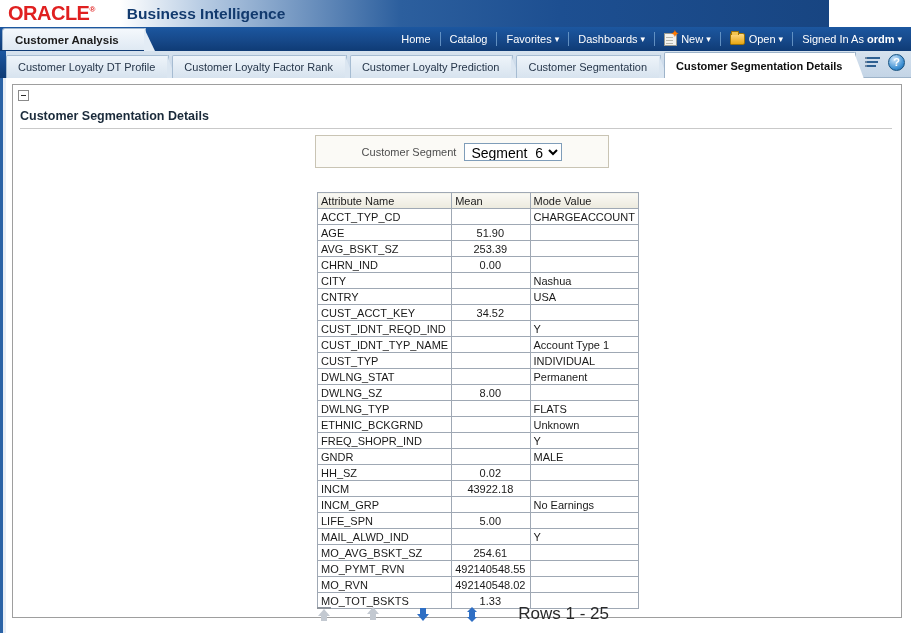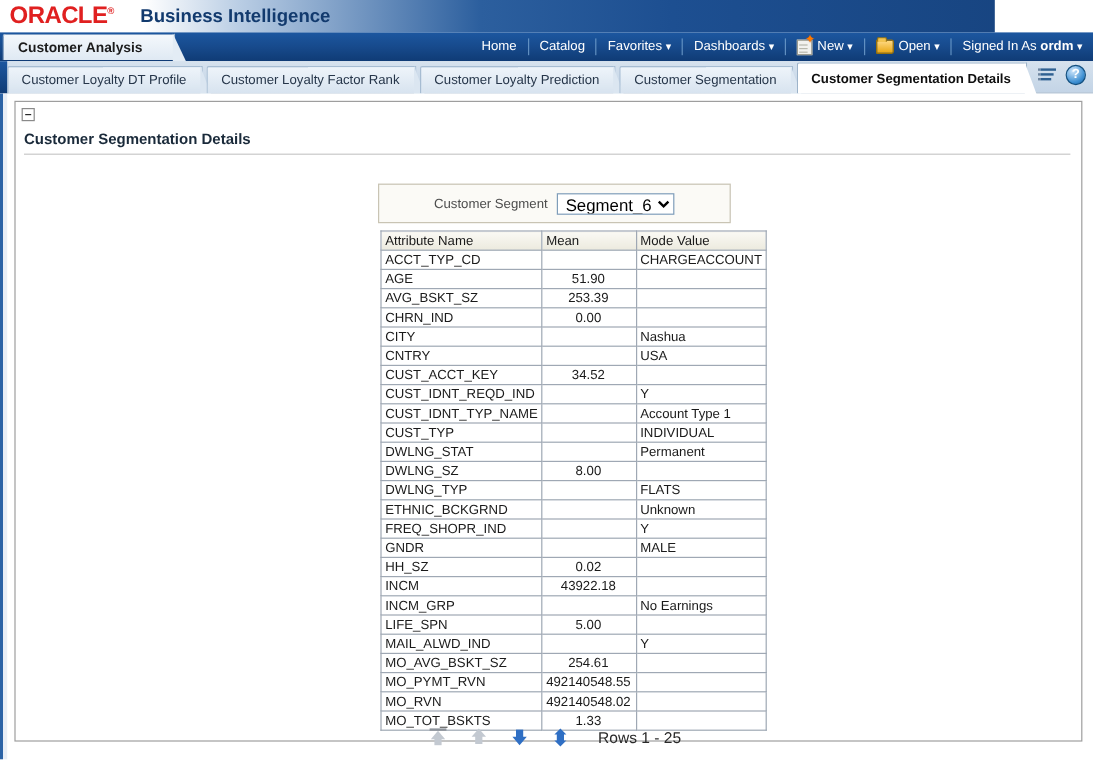--- a/index.html
+++ b/index.html
@@ -20,21 +20,21 @@
     display: flex; align-items: center;
   }
   .oracle-logo {
     margin-left: 8px;
     font-family: "Liberation Sans", sans-serif;
     font-size: 20px; font-weight: bold; letter-spacing: -0.5px;
     color: #e02020; line-height: 1; position: relative; top: -1px;
   }
   .oracle-logo .tm { font-size: 8px; vertical-align: super; }
   .bi-title {
-    margin-left: 22px;
+    margin-left: 32px;
     font-size: 15.5px; font-weight: bold; color: #123a6e;
     white-space: nowrap;
   }
   .gh-right {
     margin-left: auto; display: flex; align-items: center; gap: 0px;
     color: #ffffff; font-size: 11px; padding-right: 4px;
   }
   .gh-right .lbl { color: #ffffff; padding: 0 6px; white-space: nowrap; }
   .sel-search {
     height: 17px; width: 118px; font-size: 11px;
@@ -202,21 +202,21 @@
     content: ""; position: absolute; left: 2px; top: 4px; width: 5px; height: 1px; background: #2a2a2a;
   }
   .panel-title {
     position: absolute; left: 7px; top: 24px; width: 872px;
     font-size: 12.5px; font-weight: bold; color: #1a2a3a;
     padding-bottom: 5px; border-bottom: 1px solid #c9c9c9;
   }
 
   
   .prompt-box {
-    position: absolute; left: 302px; top: 68px;
+    position: absolute; left: 302px; top: 50px;
     width: 294px; height: 33px;
     border: 1px solid #c9c4b4; background: #fbfaf6;
     display: flex; align-items: center; justify-content: center; gap: 8px;
   }
   .prompt-label { font-size: 11px; color: #4d4d4d; }
   .prompt-select {
     height: 18px; font-size: 14px; font-family: "Liberation Sans", sans-serif;
     border: 1px solid #7f9db9; background: #ffffff; color: #000; padding: 0 2px;
     min-width: 86px;
   }
@@ -241,22 +241,22 @@
   }
   .col-attr { width: 118px; }
   .col-mean { width: 74px; }
   .col-mode { width: 100px; }
   .dtable td.num { text-align: center; padding-right: 4px; }
 
   
   .paging {
     position: absolute; left: 304px; top: 520px;
     width: 292px; height: 18px;
-    display: flex; align-items: center; justify-content: center; gap: 20px;
-    font-size: 13px; color: #2a2a2a;
+    display: flex; align-items: center; justify-content: space-between; gap: 20px;
+    font-size: 17px; color: #2a2a2a;
   }
   .pgicon { width: 14px; height: 15px; position: relative; cursor: pointer; flex: 0 0 auto; }
   .arrow-up {
     position: absolute; left: 1px; top: 0;
     width: 0; height: 0;
     border-left: 6px solid transparent; border-right: 6px solid transparent;
     border-bottom: 7px solid currentColor;
   }
   .arrow-up-stem {
     position: absolute; left: 4px; top: 6px; width: 6px; height: 7px; background: currentColor;

